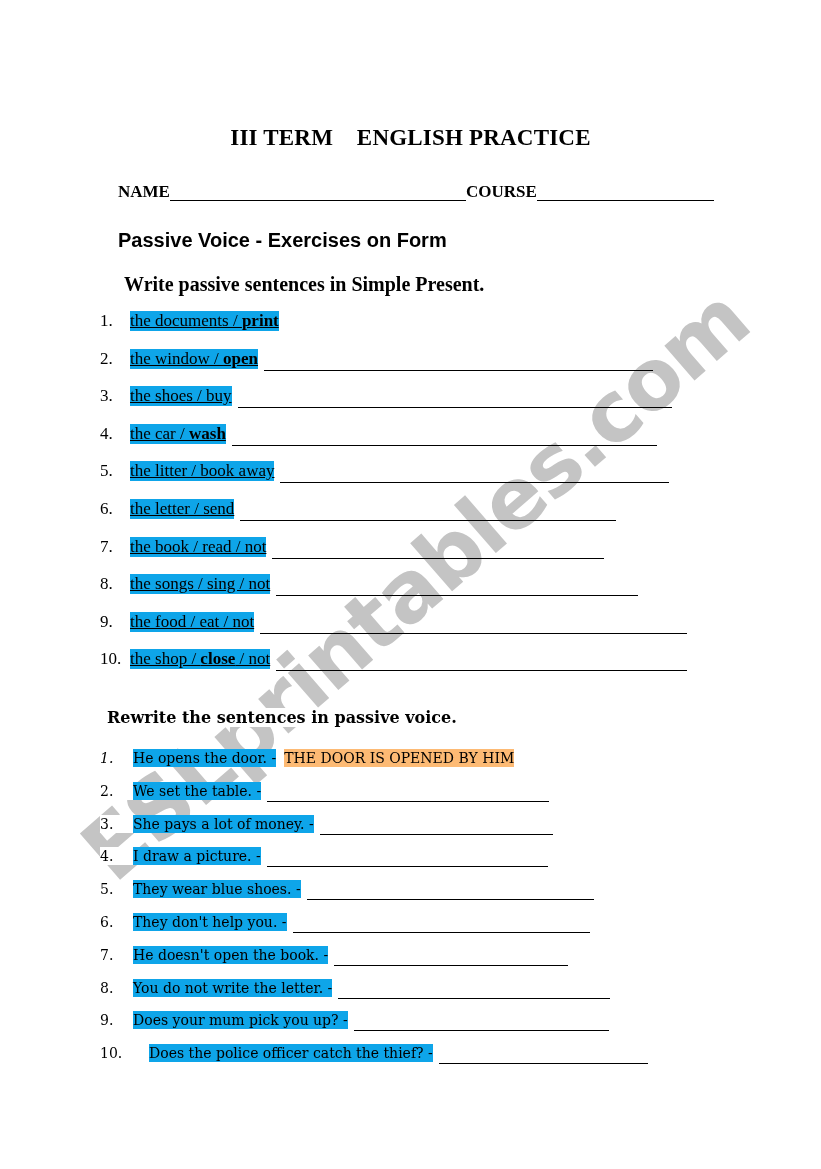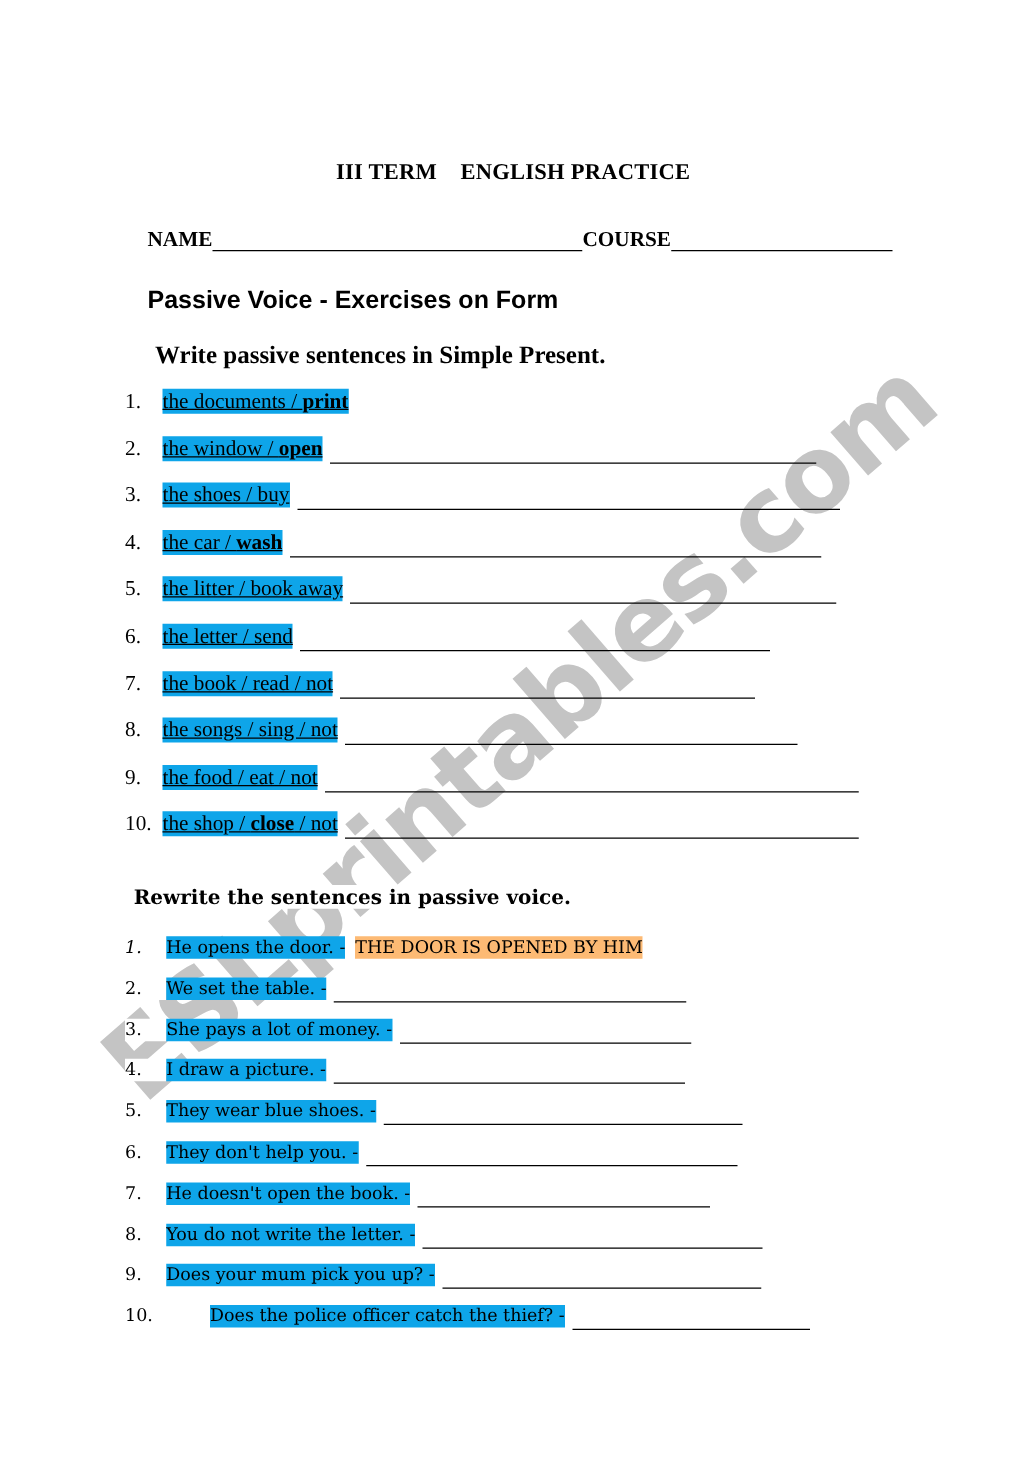--- a/index.html
+++ b/index.html
@@ -24,21 +24,21 @@
     white-space:nowrap;
     z-index:0;
     user-select:none;
   }
   .content{position:relative;z-index:1;}
 
   .title{
     margin:0;
     padding-top:128px;
     text-align:center;
-    font-size:18px;
+    font-size:23px;
     line-height:19px;
     font-weight:bold;
     letter-spacing:.2px;
   }
   .title span{background:#fff;}
 
   .name-course{
     display:flex;
     align-items:flex-start;
     margin:34px 107px 0 118px;
@@ -113,21 +113,21 @@
   .list2 .blank{height:19px;}
   .list2 .row:nth-child(2)  .blank{margin-right:172px;}
   .list2 .row:nth-child(3)  .blank{margin-right:168px;}
   .list2 .row:nth-child(4)  .blank{margin-right:173px;}
   .list2 .row:nth-child(5)  .blank{margin-right:127px;}
   .list2 .row:nth-child(6)  .blank{margin-right:131px;}
   .list2 .row:nth-child(7)  .blank{margin-right:153px;}
   .list2 .row:nth-child(8)  .blank{margin-right:111px;}
   .list2 .row:nth-child(9)  .blank{margin-right:112px;}
   .list2 .row:nth-child(10) .blank{margin-right:73px;}
-  .list2 .row:nth-child(10) .text{margin-left:35px;}
+  .list2 .row:nth-child(10) .text{margin-left:16px;}
 </style>
 </head>
 <body>
 
 <div class="page">
 
   <div class="watermark">ESLprintables.com</div>
 
   <div class="content">
 

